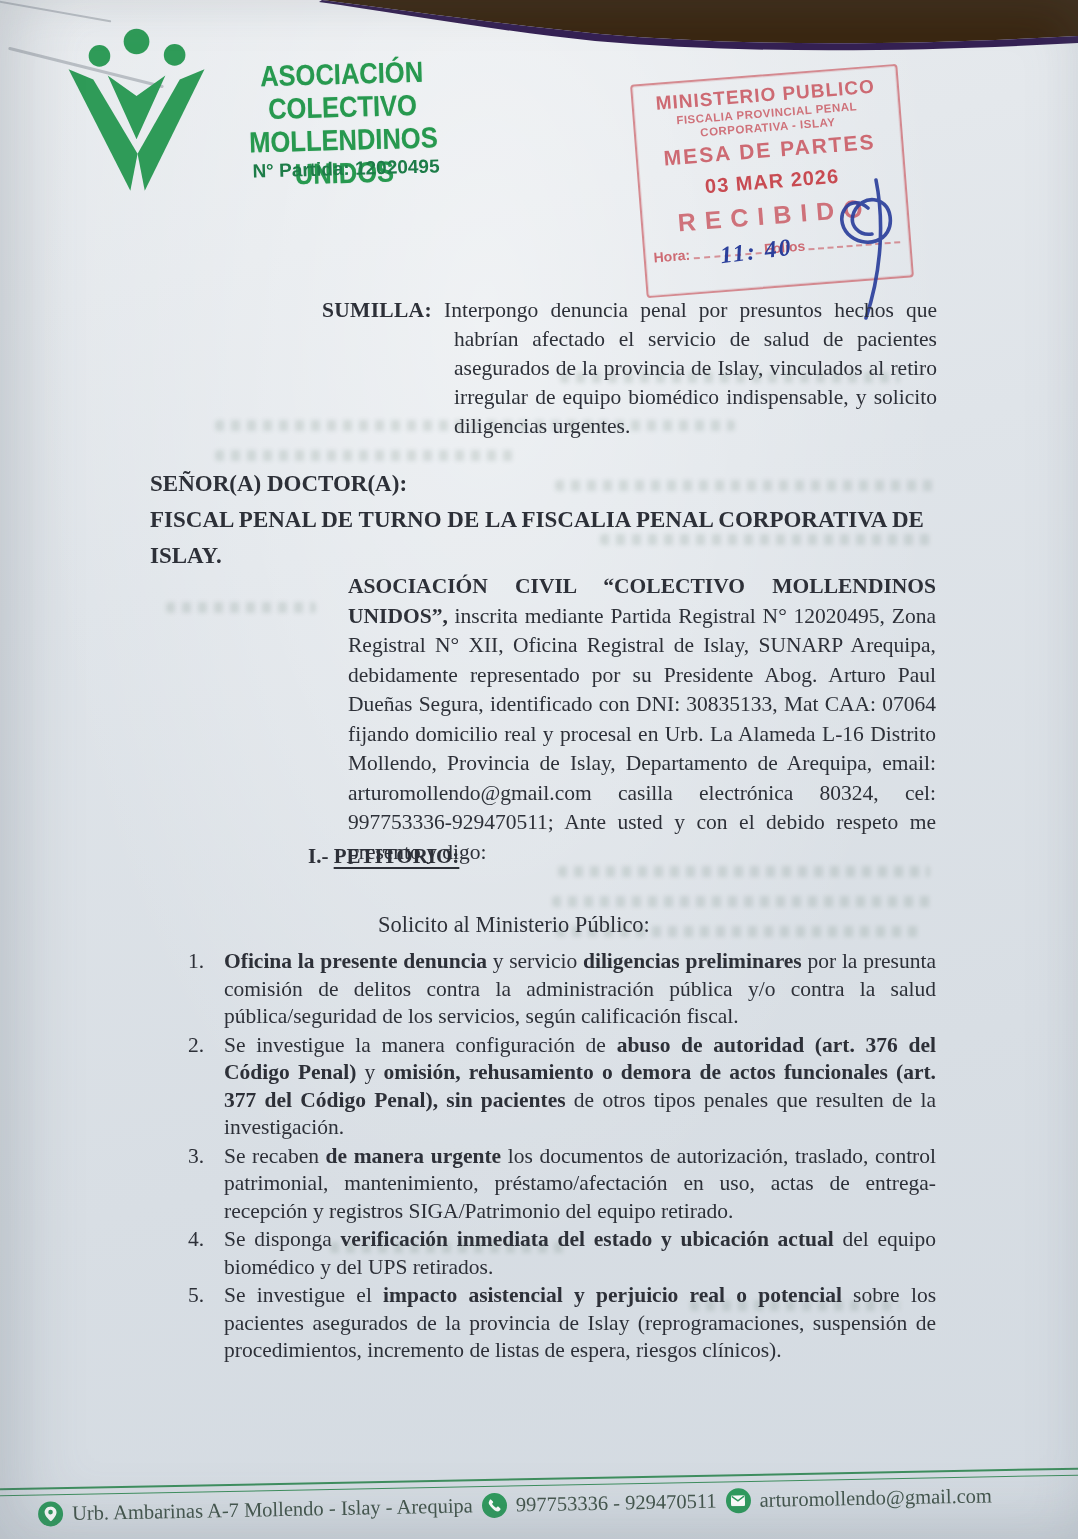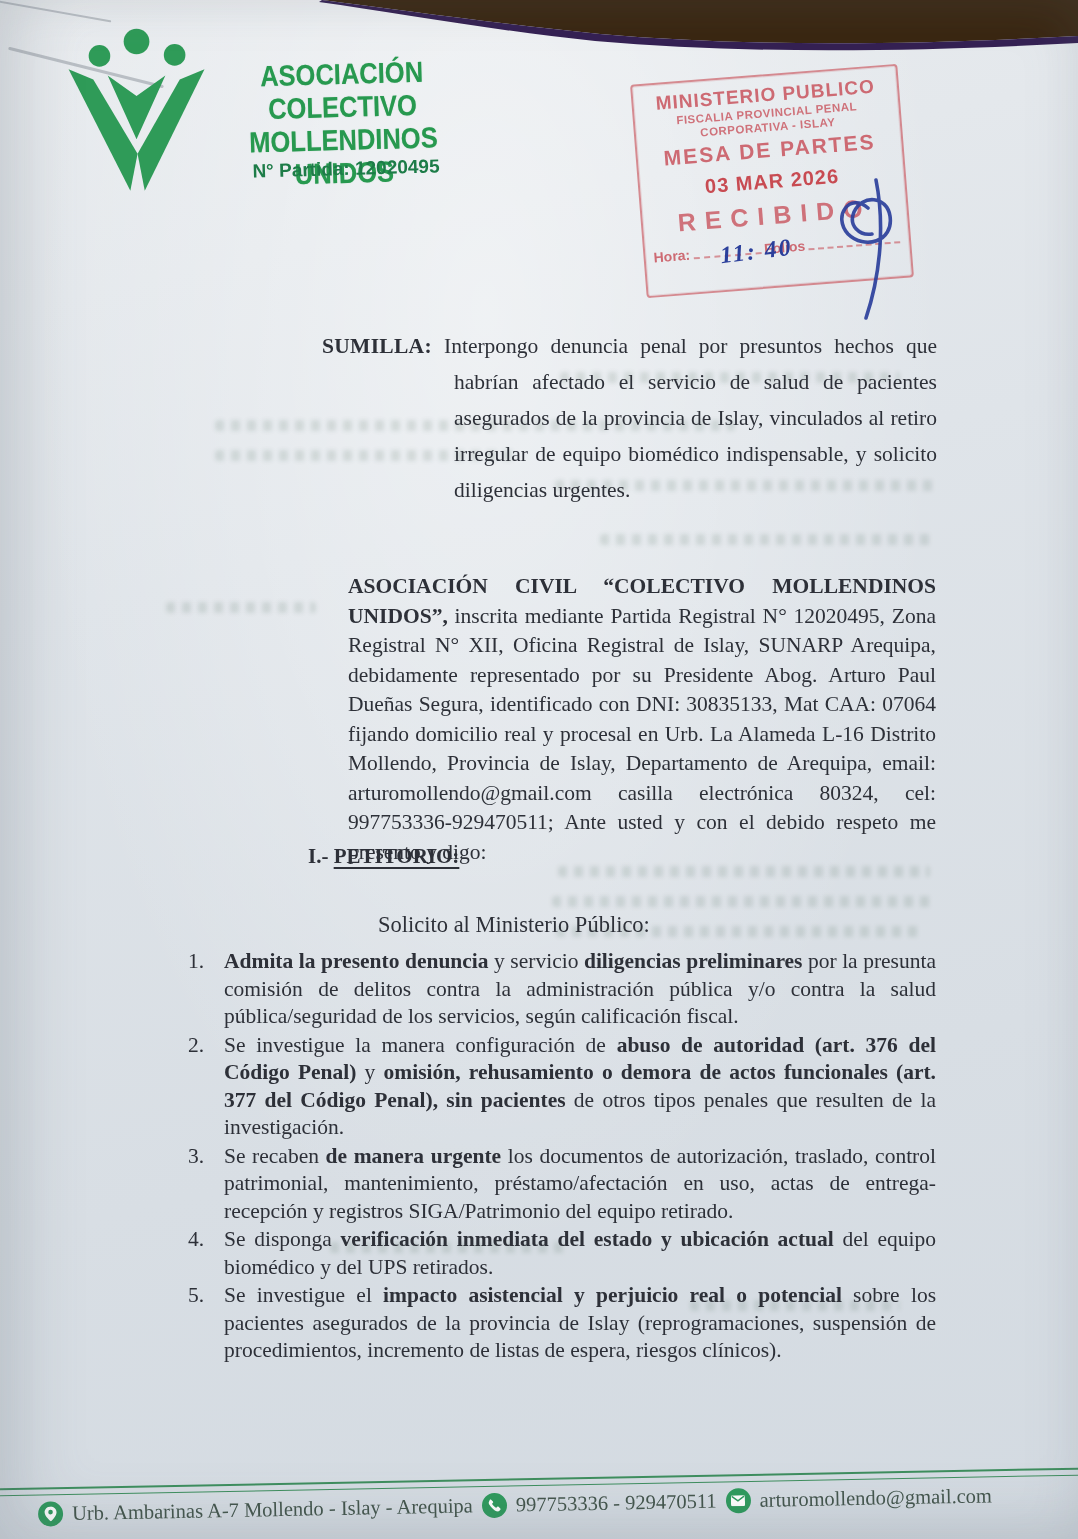--- a/index.html
+++ b/index.html
@@ -60,22 +60,22 @@
   }
   #signature{left:810px;top:150px;}
   
   .ghost{
     height:11px;border-radius:3px;filter:blur(2px);opacity:.8;
     background:repeating-linear-gradient(90deg, rgba(104,128,116,.23) 0 9px, rgba(104,128,116,0) 9px 16px);
   }
   
   .doc{font-size:21.5px;}
   #sumilla{
-    left:322px;top:296px;width:615px;line-height:36px;text-align:justify;
-    padding-left:132px;text-indent:-132px;box-sizing:border-box;margin-top:32px;
+    left:322px;top:296px;width:615px;line-height:29px;text-align:justify;
+    padding-left:132px;text-indent:-132px;box-sizing:border-box;
   }
   #sumilla b{letter-spacing:.3px;}
   #addressee{left:150px;top:466px;width:815px;font-weight:bold;font-size:23px;line-height:36px;}
   #intro{left:348px;top:572px;width:588px;line-height:29.5px;text-align:justify;}
   #petitorio-h{left:308px;top:844px;font-weight:bold;font-size:21px;text-align:right;}
   #petitorio-h .u{text-decoration:underline;text-decoration-thickness:2px;text-underline-offset:4px;}
   #petitorio-sub{left:378px;top:912px;font-size:22.5px;}
   #plist{left:188px;top:948px;width:748px;}
   .pitem{display:flex;line-height:27.5px;text-align:justify;margin-bottom:1px;}
   .pnum{width:36px;flex:0 0 36px;}
@@ -155,34 +155,38 @@
   <div class="abs ghost" style="left:558px;top:866px;width:372px;"></div>
   <div class="abs ghost" style="left:552px;top:896px;width:380px;"></div>
   <div class="abs ghost" style="left:556px;top:926px;width:368px;"></div>
   <div class="abs ghost" style="left:330px;top:1242px;width:240px;"></div>
   <div class="abs ghost" style="left:690px;top:1300px;width:210px;"></div>
 
   <div id="sumilla" class="abs doc">
     <b>SUMILLA:</b><span> Interpongo denuncia penal por presuntos hechos que habrían afectado el servicio de salud de pacientes asegurados de la provincia de Islay, vinculados al retiro irregular de equipo biomédico indispensable, y solicito diligencias urgentes.</span>
   </div>
 
+  <div id="addressee" class="abs">
+    <div>SEÑOR(A) DOCTOR(A):</div>
+    <div>FISCAL PENAL DE TURNO DE LA FISCALIA PENAL CORPORATIVA DE ISLAY.</div>
+  </div>
 
   <div id="intro" class="abs doc">
     <b>ASOCIACIÓN CIVIL “COLECTIVO MOLLENDINOS UNIDOS”,</b><span> inscrita mediante Partida Registral N° 12020495, Zona Registral N° XII, Oficina Registral de Islay, SUNARP Arequipa, debidamente representado por su Presidente Abog. Arturo Paul Dueñas Segura, identificado con DNI: 30835133, Mat CAA: 07064  fijando domicilio real y procesal en Urb. La Alameda L-16 Distrito Mollendo, Provincia de Islay, Departamento de Arequipa, email: arturomollendo@gmail.com casilla electrónica 80324, cel: 997753336-929470511; Ante usted y con el debido respeto me presento y digo:</span>
   </div>
 
   <div id="petitorio-h" class="abs">
     <span>I.- </span><span class="u">PETITORIO:</span>
   </div>
   <div id="petitorio-sub" class="abs">Solicito al Ministerio Público:</div>
 
   <div id="plist" class="abs doc">
     <div class="pitem">
       <span class="pnum">1.</span>
-      <span class="ptext"><b>Admita la presento denuncia</b><span> y servicio </span><b>diligencias preliminares</b><span> por la presunta comisión de delitos contra la administración pública y/o contra la salud pública/seguridad de los servicios, según calificación fiscal.</span></span>
+      <span class="ptext"><b>Oficina la presente denuncia</b><span> y servicio </span><b>diligencias preliminares</b><span> por la presunta comisión de delitos contra la administración pública y/o contra la salud pública/seguridad de los servicios, según calificación fiscal.</span></span>
     </div>
     <div class="pitem">
       <span class="pnum">2.</span>
       <span class="ptext"><span>Se investigue la manera configuración de </span><b>abuso de autoridad (art. 376 del Código Penal)</b><span> y </span><b>omisión, rehusamiento o demora de actos funcionales (art. 377 del Código Penal),</b><span> </span><b>sin pacientes</b><span> de otros tipos penales que resulten de la investigación.</span></span>
     </div>
     <div class="pitem">
       <span class="pnum">3.</span>
       <span class="ptext"><span>Se recaben </span><b>de manera urgente</b><span> los documentos de autorización, traslado, control patrimonial, mantenimiento, préstamo/afectación en uso, actas de entrega-recepción y registros SIGA/Patrimonio del equipo retirado.</span></span>
     </div>
     <div class="pitem">

